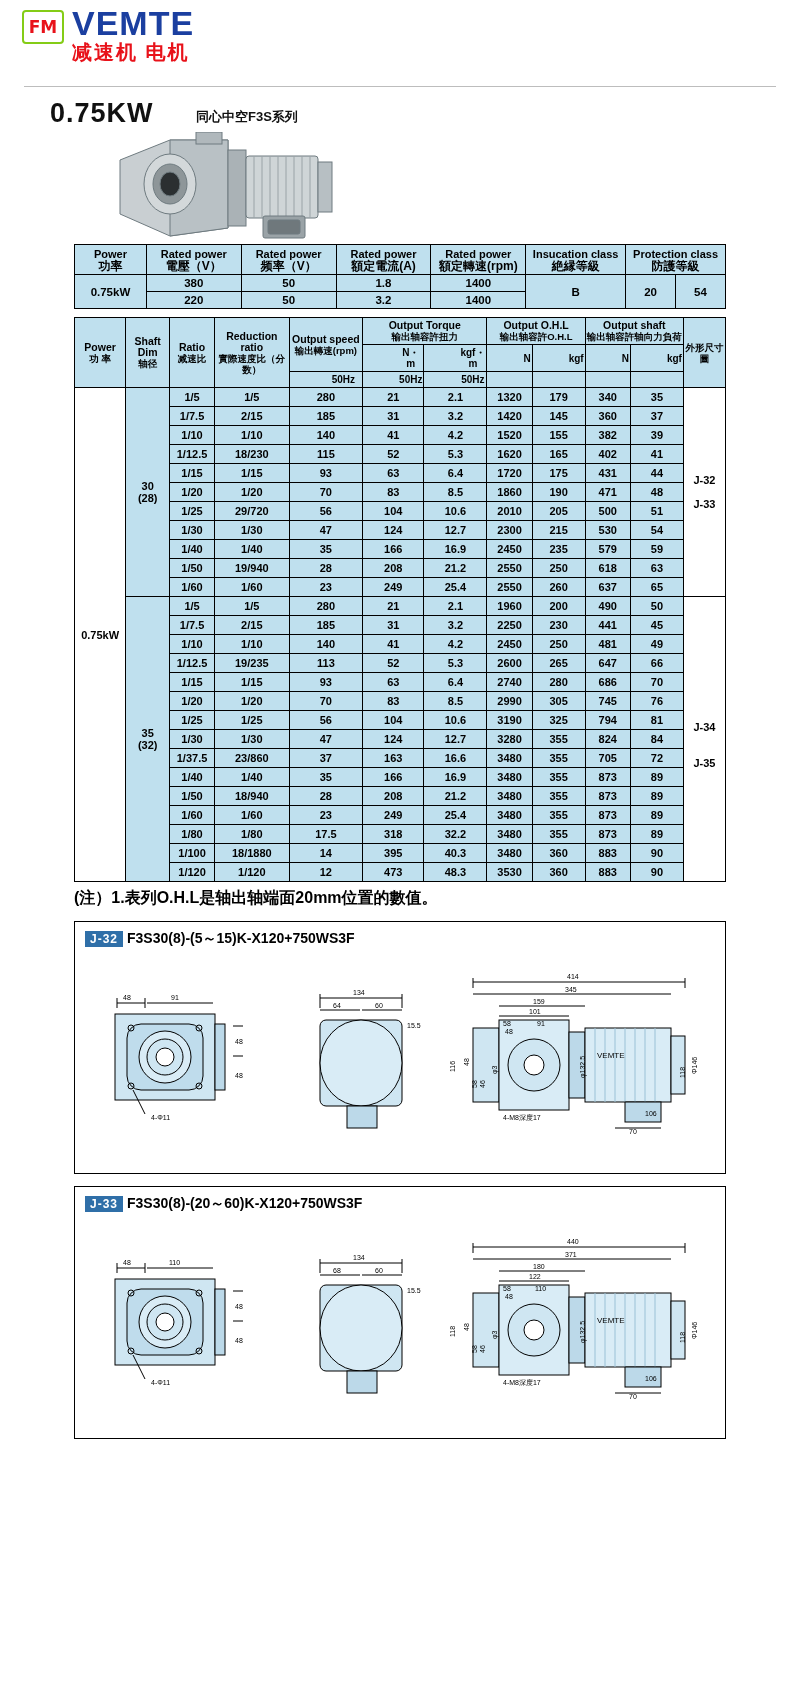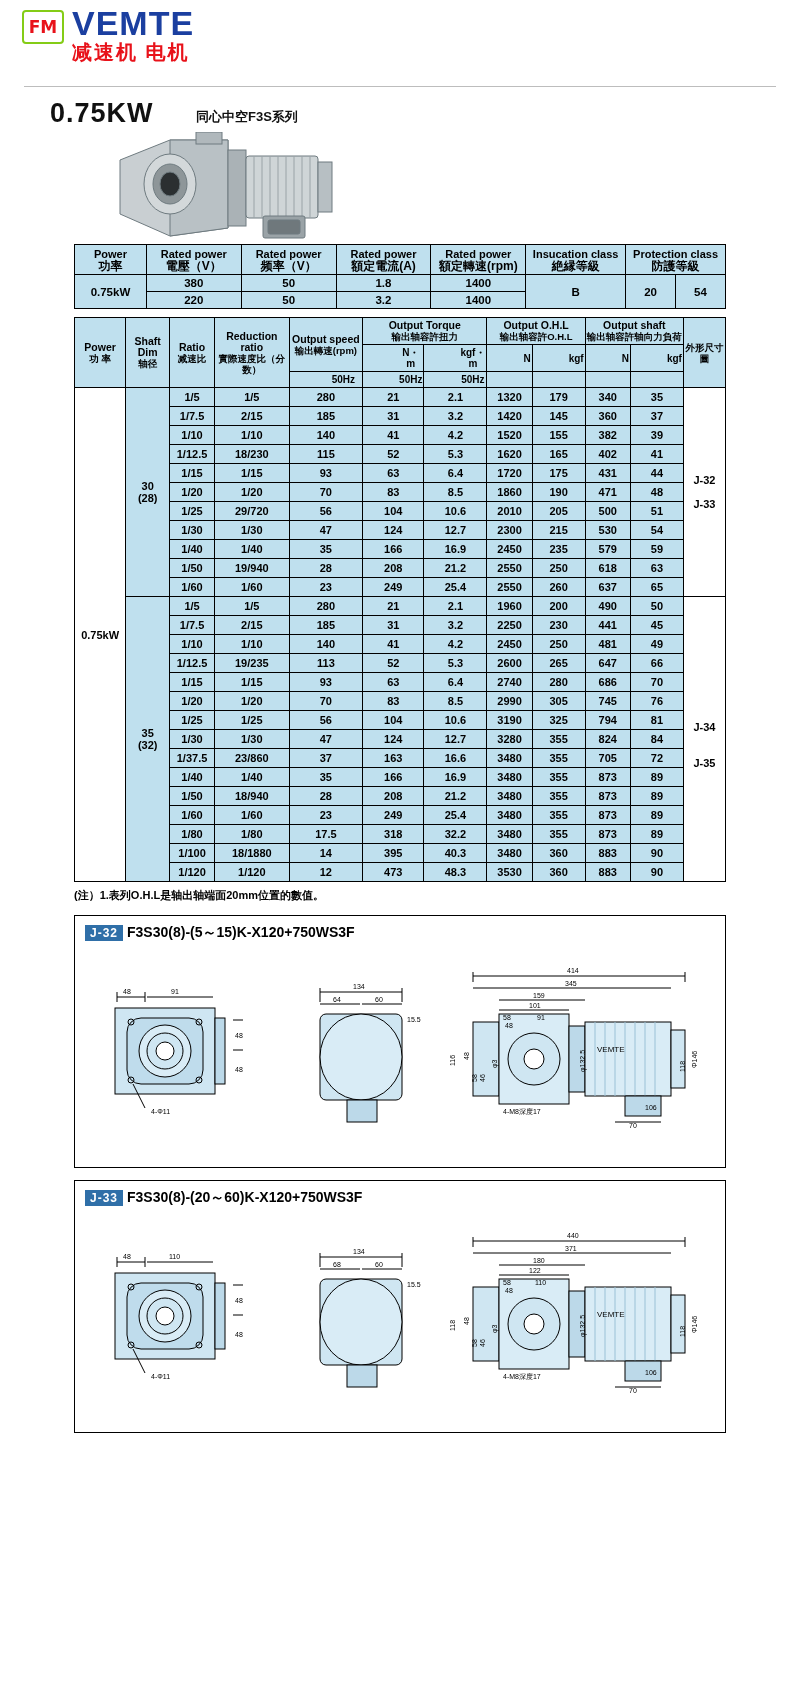--- a/index.html
+++ b/index.html
@@ -54,21 +54,21 @@
     border: 1px solid #000; text-align: center; color: #000; font-size: 11px;
     background: #bfe0ee; font-weight: bold; padding: 0;
   }
   .tbl-main th { line-height: 11px; padding: 2px 1px; }
   .tbl-main td { height: 19px; }
   .tbl-main .white { background: #ffffff; }
   .hd-en { display:block; font-size: 10.5px; }
   .hd-cn { display:block; font-size: 9.5px; }
   .hd-unit { display:block; font-size: 10px; padding-left: 35px; }
 
-  .note { width: 652px; margin: 6px auto 0; font-size: 11px; color: #000; font-weight: bold; }
+  .note { width: 652px; margin: 6px auto 0; font-size: 16px; color: #000; font-weight: bold; }
 
   
   .panel { width: 652px; margin: 12px auto 0; border: 1.5px solid #000; position: relative; }
   .panel-inner { padding: 8px 10px 10px 10px; }
   .panel-title { display: flex; align-items: center; gap: 4px; font-size: 14px; font-weight: bold; color: #000; }
   .tag { background: #2f6fa8; color: #fff; font-size: 12px; padding: 1px 5px; letter-spacing: 1px; }
   .drawing { position: relative; height: 215px; }
   svg { display:block; }
   text { font-family: "Liberation Sans", sans-serif; }
 </style>

